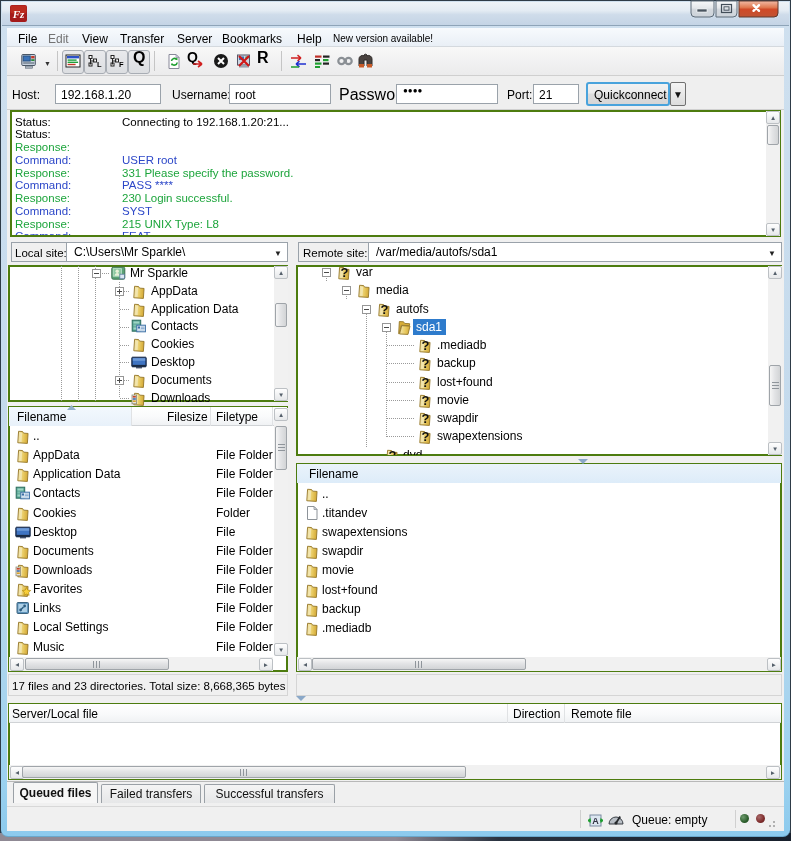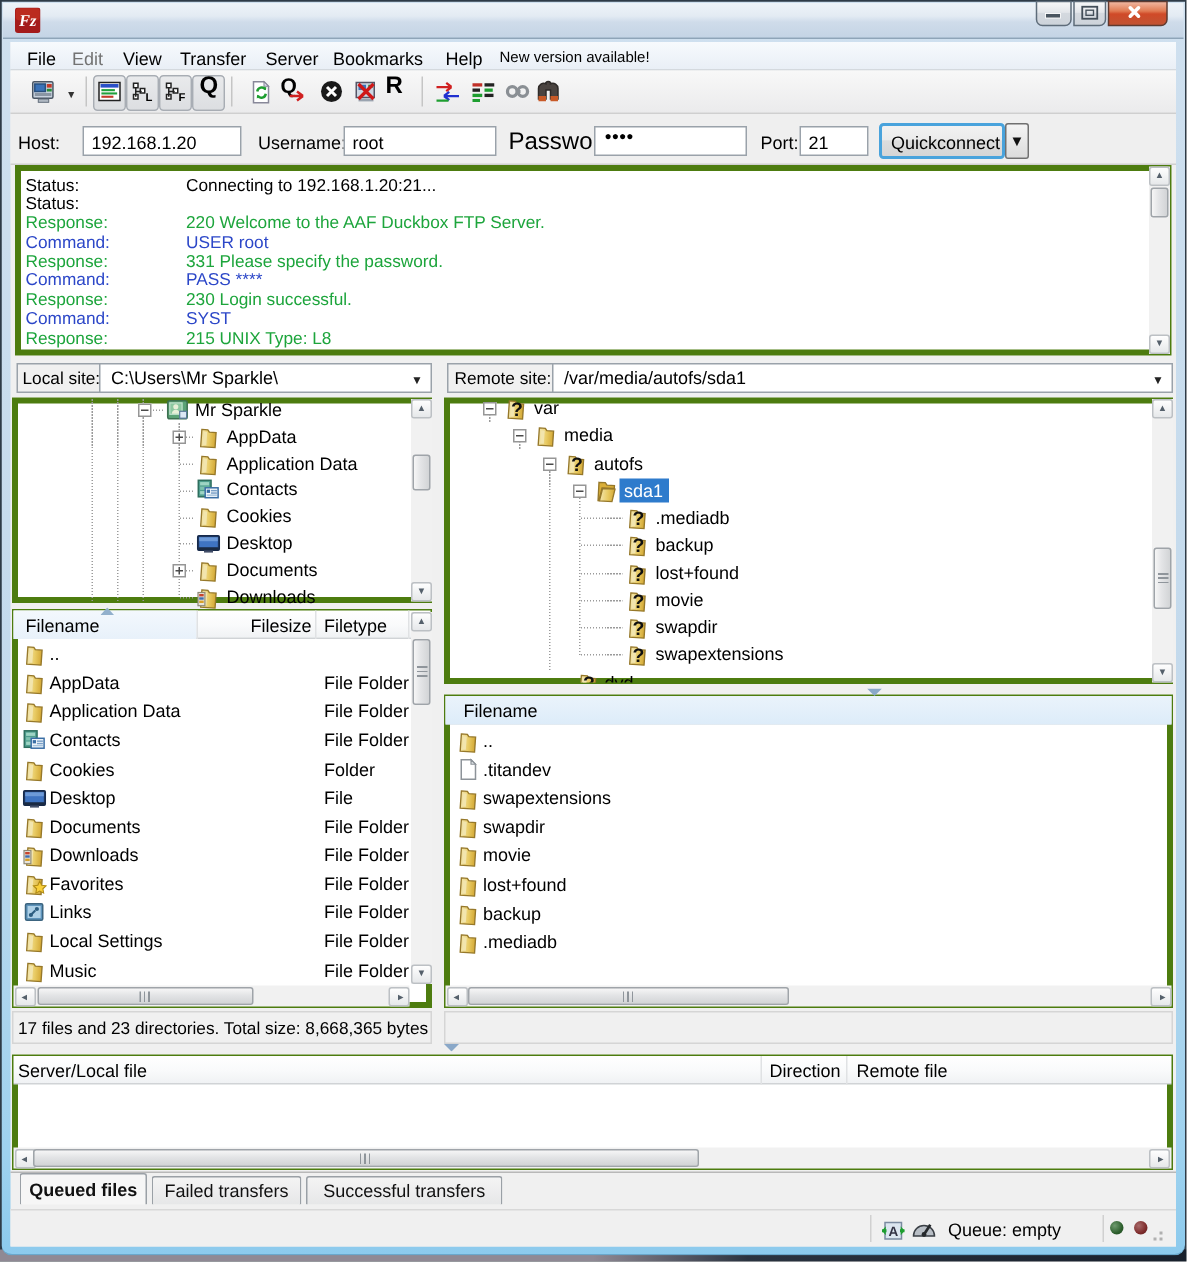--- a/index.html
+++ b/index.html
@@ -6,21 +6,21 @@
 .abs{position:absolute}
 .t{position:absolute;white-space:nowrap;font-size:12px;color:#000;line-height:14px}
 .frame{position:absolute;left:1px;top:1px;width:789px;height:836px;background:linear-gradient(180deg,#cfe0ef 0%,#c2d9ec 60%,#9ed2ef 92%,#8ccaed 100%);border-radius:0 0 7px 7px;border-bottom:1px solid #6aa8cc}
 .underlay{position:absolute;left:0;top:833px;width:791px;height:8px;background:linear-gradient(90deg,#8f8994 0%,#8f8994 50%,#2a3340 63%,#18202c 100%)}
 .title{position:absolute;left:2px;top:2px;width:787px;height:24px;background:linear-gradient(180deg,#eef3f8 0%,#e3ebf3 38%,#cfdcea 55%,#c4d4e5 100%);border-bottom:1px solid #8ea4b8}
 .client{position:absolute;left:7px;top:28px;width:777px;height:803px;background:#f0f0f0}
 .menubar{position:absolute;left:0;top:0;width:777px;height:19px;background:linear-gradient(180deg,#f7fafd,#e9eff6);border-bottom:1px solid #d4d9de}
 .toolbar{position:absolute;left:0;top:19px;width:777px;height:29px;background:linear-gradient(180deg,#f8f8f8,#ebebec);border-bottom:1px solid #cfcfcf}
 .qc{position:absolute;left:0;top:48px;width:777px;height:34px;background:#efefef;border-bottom:1px solid #d0d0d0}
 .field{position:absolute;background:#fff;border:1px solid #9aa2aa;height:20px}
-.whitebox{position:absolute;background:#fff;border:4px solid #4d7c0f}
+.whitebox{position:absolute;background:#fff;border:2px solid #4d7c0f}
 .lblbox{position:absolute;border:1px solid #9aa2aa;height:20px}
 .sbv{position:absolute;width:14px;background:#f1f1f1}
 .sbh{position:absolute;height:14px;background:#f1f1f1}
 .sba{position:absolute;width:14px;height:13px;background:linear-gradient(180deg,#fefefe,#e6e8ea);border:1px solid #bcc0c4;border-radius:2px;color:#55606b;text-align:center}
 .sba span{font-size:7px;line-height:12px;display:block;transform:scale(.9)}
 .sbtv{position:absolute;width:12px;left:1px;background:linear-gradient(90deg,#f6f6f6,#e3e4e6 45%,#d2d4d6);border:1px solid #9fa4a9;border-radius:2px}
 .sbth{position:absolute;height:12px;top:1px;background:linear-gradient(180deg,#f6f6f6,#e3e4e6 45%,#d2d4d6);border:1px solid #9fa4a9;border-radius:2px}
 .gripv{position:absolute;left:2px;top:50%;margin-top:-4px;width:7px;height:8px;background:repeating-linear-gradient(180deg,#8f959b 0 1px,transparent 1px 3px)}
 .griph{position:absolute;top:2px;left:50%;margin-left:-4px;height:7px;width:8px;background:repeating-linear-gradient(90deg,#8f959b 0 1px,transparent 1px 3px)}
 .hdr{position:absolute;background:linear-gradient(180deg,#ffffff,#f9fafb 55%,#f0f2f4);border-bottom:1px solid #d0d3d6}
@@ -192,21 +192,20 @@
 <div class="t" style="left:532px;top:60px;font-size:12px;color:#000">21</div>
 <div class="abs" style="left:579px;top:54px;width:84px;height:24px;border:2px solid #49a3dc;border-radius:3px;background:linear-gradient(180deg,#f2f2f2,#ebebeb 45%,#dddddd 50%,#d6d6d6)"></div>
 <div class="t" style="left:587px;top:60px;font-size:12px;color:#000">Quickconnect</div>
 <div class="abs" style="left:663px;top:54px;width:16px;height:24px;border:1px solid #707070;border-radius:2px;background:linear-gradient(180deg,#f4f4f4,#dcdcdc)"></div>
 <div class="t" style="left:666px;top:60px;font-size:10px;color:#111">▼</div>
 <div class="whitebox" style="left:3px;top:82px;width:771px;height:127px;overflow:hidden" id="logbox">
 <div class="t" style="left:3px;top:3px;font-size:11.5px;color:#000">Status:</div>
 <div class="t" style="left:110px;top:3px;font-size:11.5px;color:#000">Connecting to 192.168.1.20:21...</div>
 <div class="t" style="left:3px;top:15px;font-size:11.5px;color:#000">Status:</div>
 <div class="t" style="left:3px;top:28px;font-size:11.5px;color:#1da53c">Response:</div>
-<div class="t" style="left:110px;top:28px;font-size:11.5px;color:#1da53c">220 Welcome to the AAF Duckbox FTP Server.</div>
 <div class="t" style="left:3px;top:41px;font-size:11.5px;color:#2c47c8">Command:</div>
 <div class="t" style="left:110px;top:41px;font-size:11.5px;color:#2c47c8">USER root</div>
 <div class="t" style="left:3px;top:54px;font-size:11.5px;color:#1da53c">Response:</div>
 <div class="t" style="left:110px;top:54px;font-size:11.5px;color:#1da53c">331 Please specify the password.</div>
 <div class="t" style="left:3px;top:66px;font-size:11.5px;color:#2c47c8">Command:</div>
 <div class="t" style="left:110px;top:66px;font-size:11.5px;color:#2c47c8">PASS ****</div>
 <div class="t" style="left:3px;top:79px;font-size:11.5px;color:#1da53c">Response:</div>
 <div class="t" style="left:110px;top:79px;font-size:11.5px;color:#1da53c">230 Login successful.</div>
 <div class="t" style="left:3px;top:92px;font-size:11.5px;color:#2c47c8">Command:</div>
 <div class="t" style="left:110px;top:92px;font-size:11.5px;color:#2c47c8">SYST</div>

